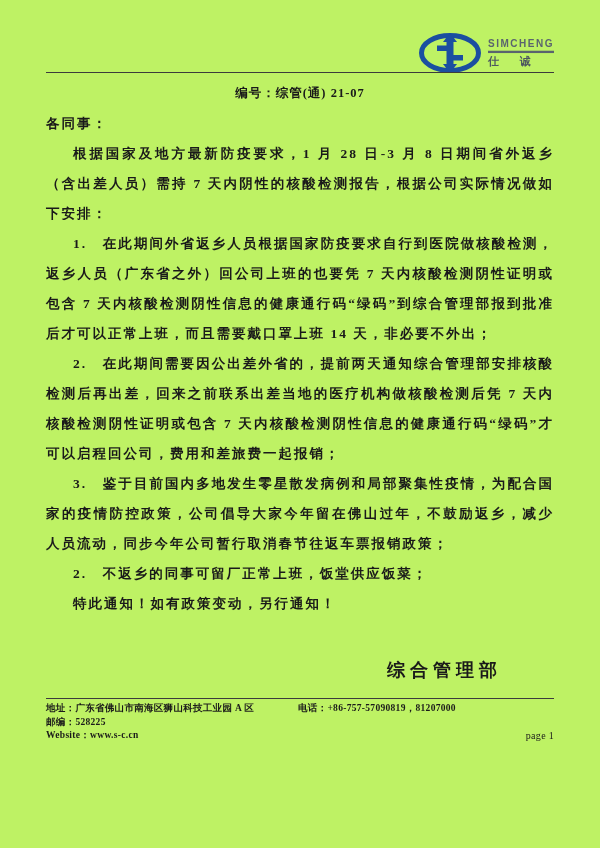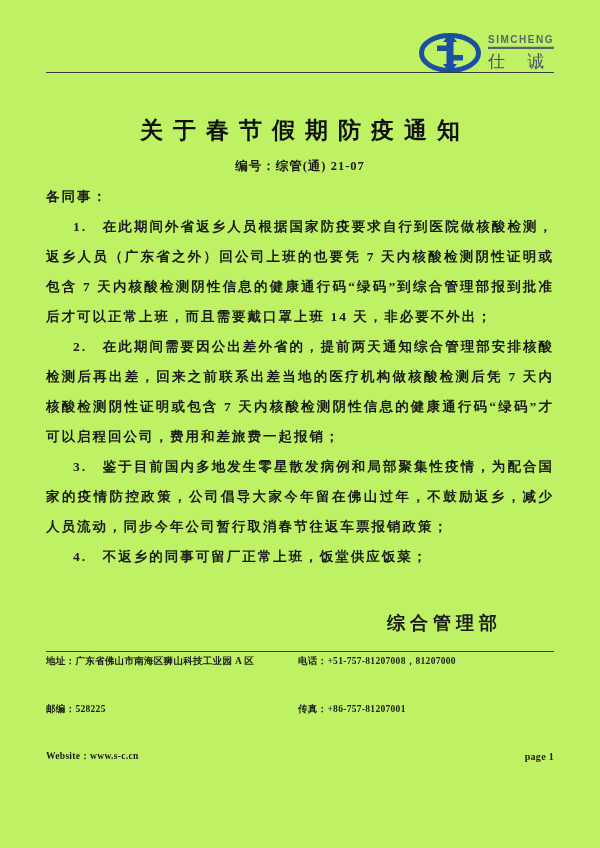--- a/index.html
+++ b/index.html
@@ -36,22 +36,22 @@
     font-weight: bold;
     font-size: 10px;
     letter-spacing: 1.5px;
     color: #5a646e;
     transform: scaleY(1.15);
     border-bottom: 2px solid #5a646e;
     padding-bottom: 1px;
   }
   .logo-cjk {
     margin-top: 2px;
-    font-size: 17px;
-    font-weight: normal;
+    font-size: 11px;
+    font-weight: bold;
     letter-spacing: 9px;
     color: #4d5760;
   }
   .rule { border-top: 1.6px solid #3c3c3c; }
   .header-rule { position: relative; z-index: 1; }
 
   
   .title {
     margin-top: 42px;
     text-align: center;
@@ -96,28 +96,28 @@
 
   
   .footer-rule { margin-top: 14px; }
   .footer {
     margin-top: 3px;
     display: flex;
     font-size: 9.5px;
     line-height: 13.5px;
     letter-spacing: 0.3px;
   }
-  .footer .col { display: flex; flex-direction: column; gap: 34px; }
+  .footer .col { display: flex; flex-direction: column; }
   .footer .col-left { width: 252px; }
   .footer .col-right { flex: 1; }
   .footer .lbl { font-weight: bold; }
   .footer .val { font-weight: 600; }
   .page-num {
     align-self: flex-end;
-    font-weight: bold;
+    font-weight: normal;
     font-size: 10px;
     white-space: nowrap;
   }
 </style>
 </head>
 <body>
 
 <div class="page">
 
   <header class="header">
@@ -134,44 +134,44 @@
       </svg>
       <div class="logo-textcol">
         <div class="wordmark">SIMCHENG</div>
         <div class="logo-cjk">仕 诚</div>
       </div>
     </div>
   </header>
 
   <div class="rule header-rule"></div>
 
-  <h1 class="title">关于春节假期防疫通知</h1>
 
   <div class="doc-number">编号：综管(通) 21-07</div>
 
   <div class="body-text">
     <p class="salutation">各同事：</p>
+    <p class="para">根据国家及地方最新防疫要求，1 月 28 日-3 月 8 日期间省外返乡（含出差人员）需持 7 天内阴性的核酸检测报告，根据公司实际情况做如下安排：</p>
     <p class="para">1.　在此期间外省返乡人员根据国家防疫要求自行到医院做核酸检测，返乡人员（广东省之外）回公司上班的也要凭 7 天内核酸检测阴性证明或包含 7 天内核酸检测阴性信息的健康通行码“绿码”到综合管理部报到批准后才可以正常上班，而且需要戴口罩上班 14 天，非必要不外出；</p>
     <p class="para">2.　在此期间需要因公出差外省的，提前两天通知综合管理部安排核酸检测后再出差，回来之前联系出差当地的医疗机构做核酸检测后凭 7 天内核酸检测阴性证明或包含 7 天内核酸检测阴性信息的健康通行码“绿码”才可以启程回公司，费用和差旅费一起报销；</p>
     <p class="para">3.　鉴于目前国内多地发生零星散发病例和局部聚集性疫情，为配合国家的疫情防控政策，公司倡导大家今年留在佛山过年，不鼓励返乡，减少人员流动，同步今年公司暂行取消春节往返车票报销政策；</p>
-    <p class="para">4.　不返乡的同事可留厂正常上班，饭堂供应饭菜；</p>
+    <p class="para">2.　不返乡的同事可留厂正常上班，饭堂供应饭菜；</p>
+    <p class="para">特此通知！如有政策变动，另行通知！</p>
   </div>
 
   <div class="signature">
     <div class="dept">综合管理部</div>
   </div>
 
   <div class="rule footer-rule"></div>
 
   <footer class="footer">
     <div class="col col-left">
       <div><span class="lbl">地址：</span><span class="val">广东省佛山市南海区狮山科技工业园 A 区</span></div>
       <div><span class="lbl">邮编：</span><span class="val">528225</span></div>
       <div><span class="lbl">Website：</span><span class="val">www.s-c.cn</span></div>
     </div>
     <div class="col col-right">
-      <div><span class="lbl">电话：</span><span class="val">+51-757-81207008，81207000</span></div>
-      <div><span class="lbl">传真：</span><span class="val">+86-757-81207001</span></div>
+      <div><span class="lbl">电话：</span><span class="val">+86-757-57090819，81207000</span></div>
     </div>
     <div class="page-num">page 1</div>
   </footer>
 
 </div>
 
 </body></html>

